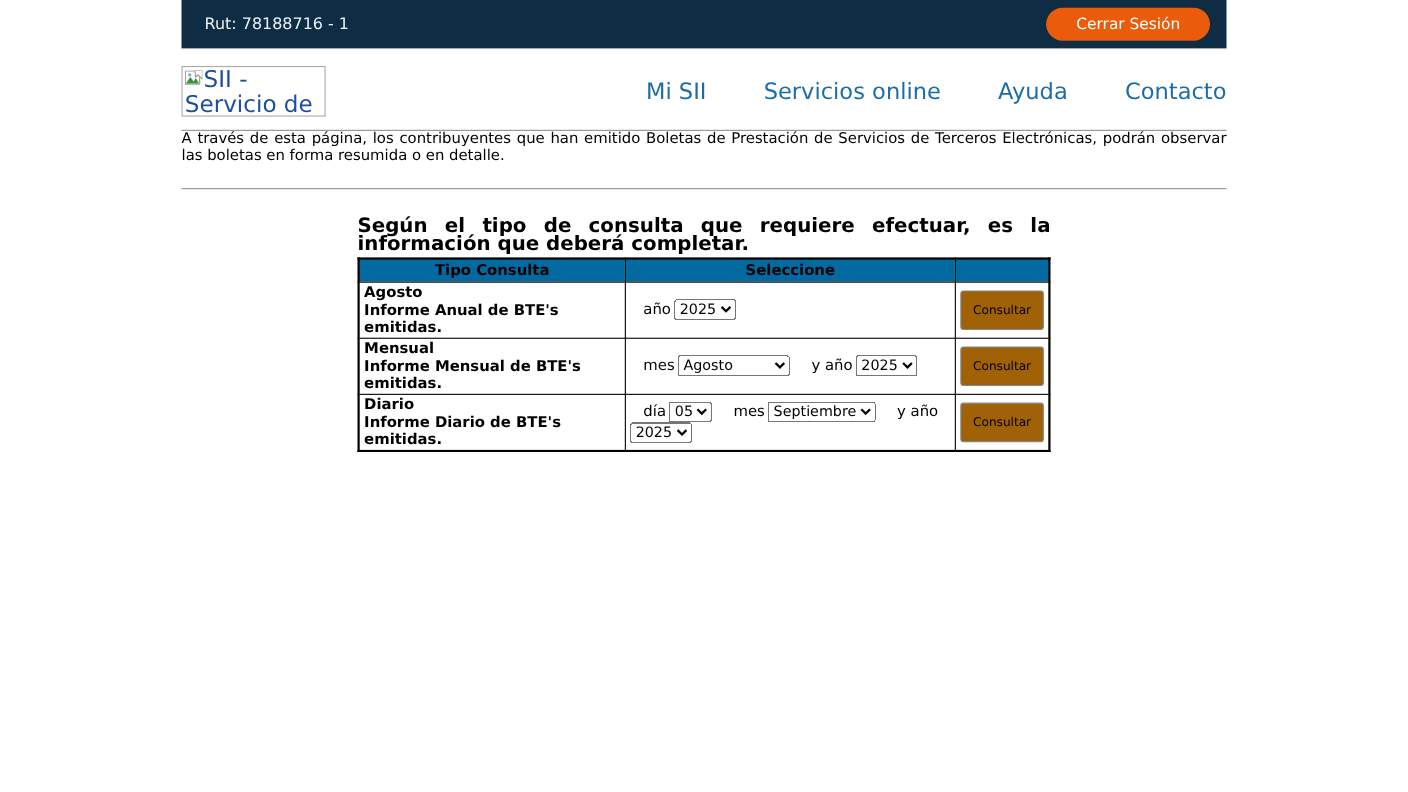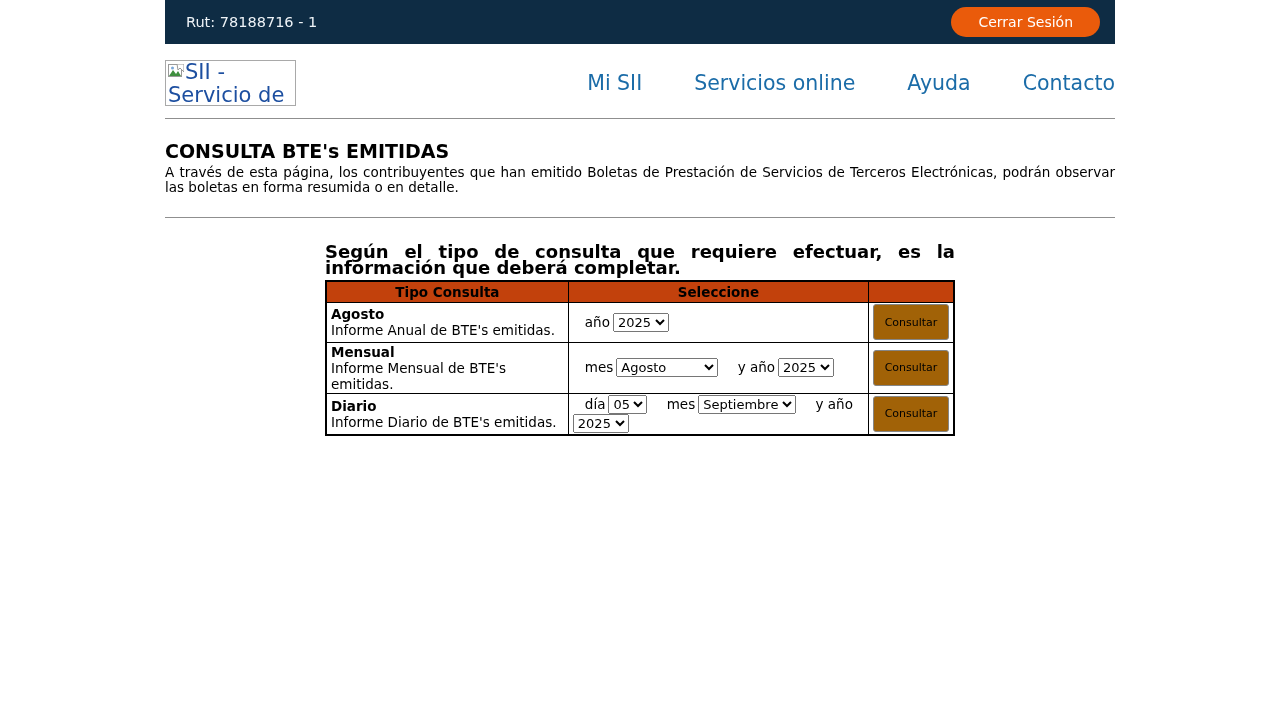--- a/index.html
+++ b/index.html
@@ -68,36 +68,36 @@
     text-align: justify;
   }
 
   table.consulta {
     width: 630px; margin: 0 auto;
     border-collapse: collapse;
     border: 2px solid #000;
     font-size: 13.5px;
   }
   table.consulta th {
-    background: #c2410c;
+    background: #0369a1;
     border: 1px solid #000;
     font-size: 13.5px; font-weight: bold;
     height: 21px; padding: 1px 2px;
   }
   table.consulta td {
     border: 1px solid #000;
     padding: 1px 4px;
     vertical-align: middle;
   }
   table.consulta tbody tr { height: 40px; }
   .col1 { width: 244px; }
   .col2 { width: 302px; }
   .col3 { width: 84px; }
   .row-type { font-weight: bold; line-height: 16px; }
-  .row-desc { line-height: 16px; }
+  .row-desc { line-height: 16px; font-weight: bold; }
   .ctl-label { margin: 0 3px 0 12px; }
   select {
     font-family: inherit; font-size: 13px;
     margin-right: 3px;
     cursor: pointer;
   }
   select.month-w { width: 102px; }
   .cell-action { text-align: center; }
   .consultar-btn {
     font-family: inherit; font-size: 11px;
@@ -129,21 +129,20 @@
     <nav class="nav">
       <a>Mi SII</a>
       <a>Servicios online</a>
       <a>Ayuda</a>
       <a>Contacto</a>
     </nav>
   </div>
 
   <hr class="divider">
 
-  <h1 class="title">CONSULTA BTE's EMITIDAS</h1>
   <p class="desc">A través de esta página, los contribuyentes que han emitido Boletas de Prestación de Servicios de Terceros Electrónicas, podrán observar las boletas en forma resumida o en detalle.</p>
 
   <hr class="divider divider2">
 
   <div class="instruction">Según el tipo de consulta que requiere efectuar, es la información que deberá completar.</div>
 
   <table class="consulta">
     <colgroup>
         <col class="col1">
         <col class="col2">

